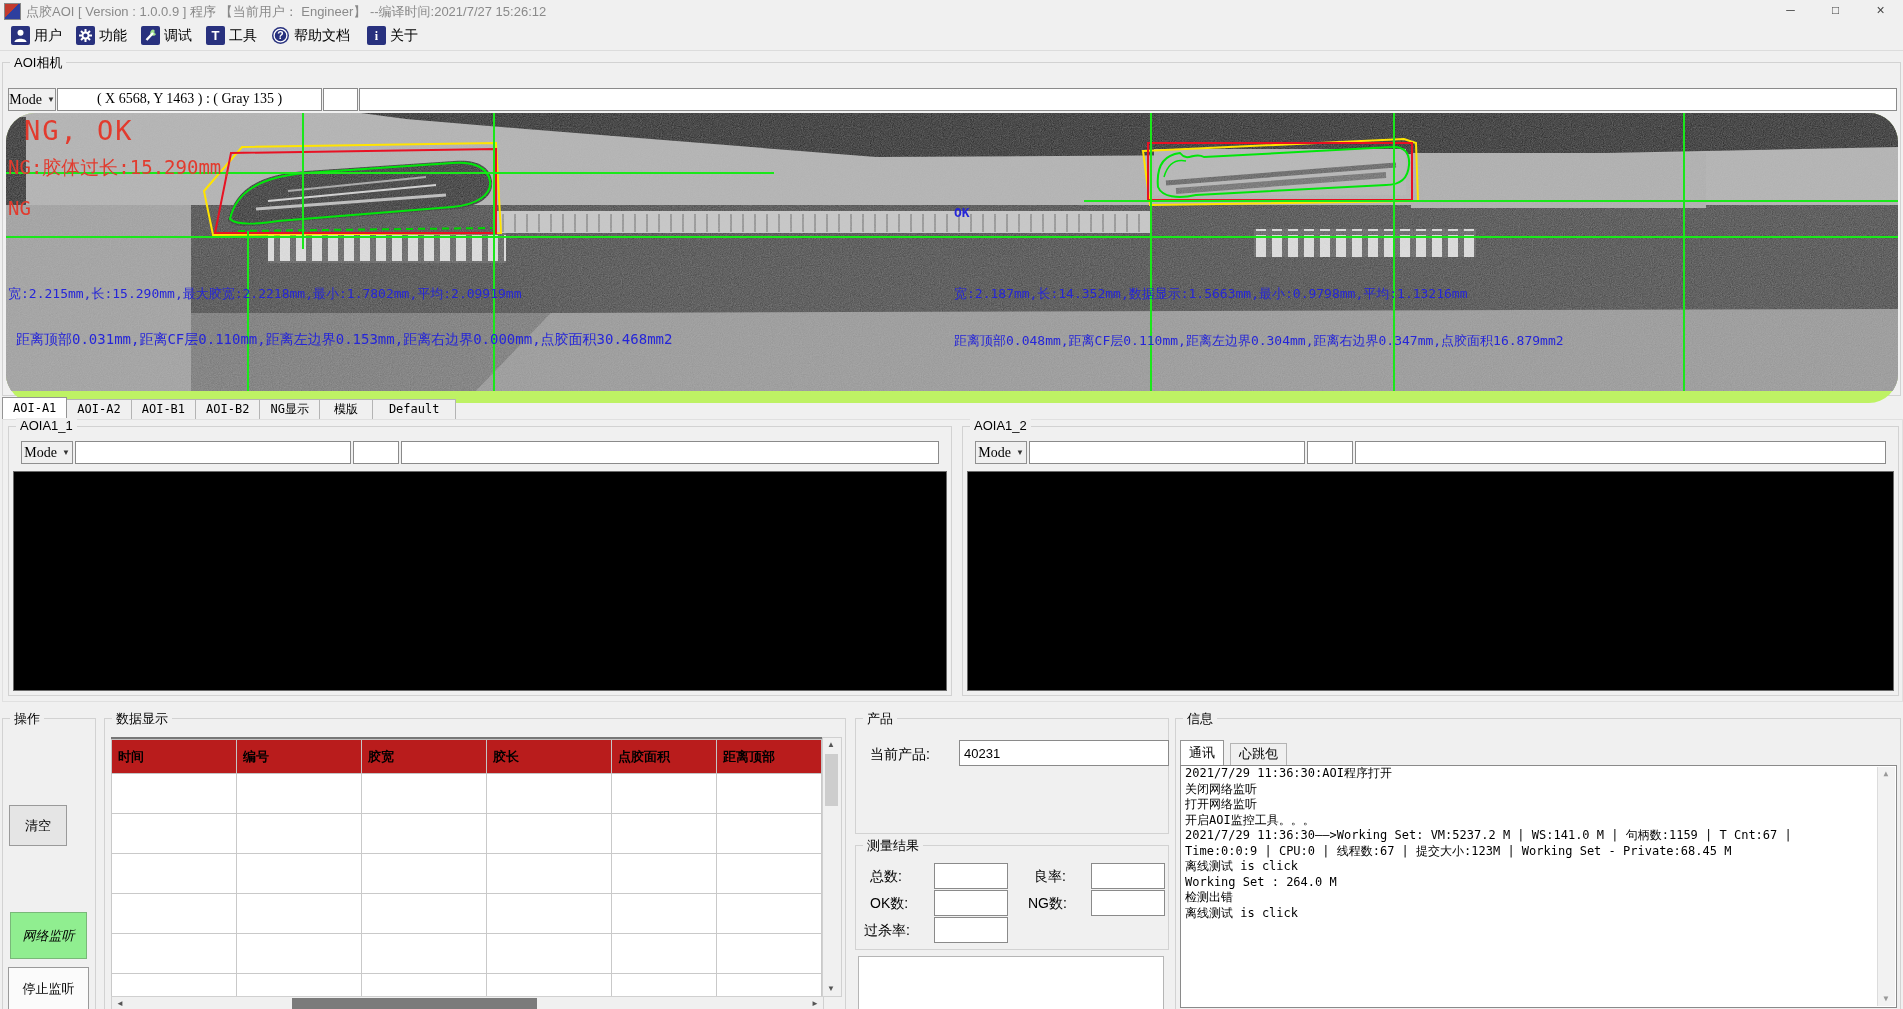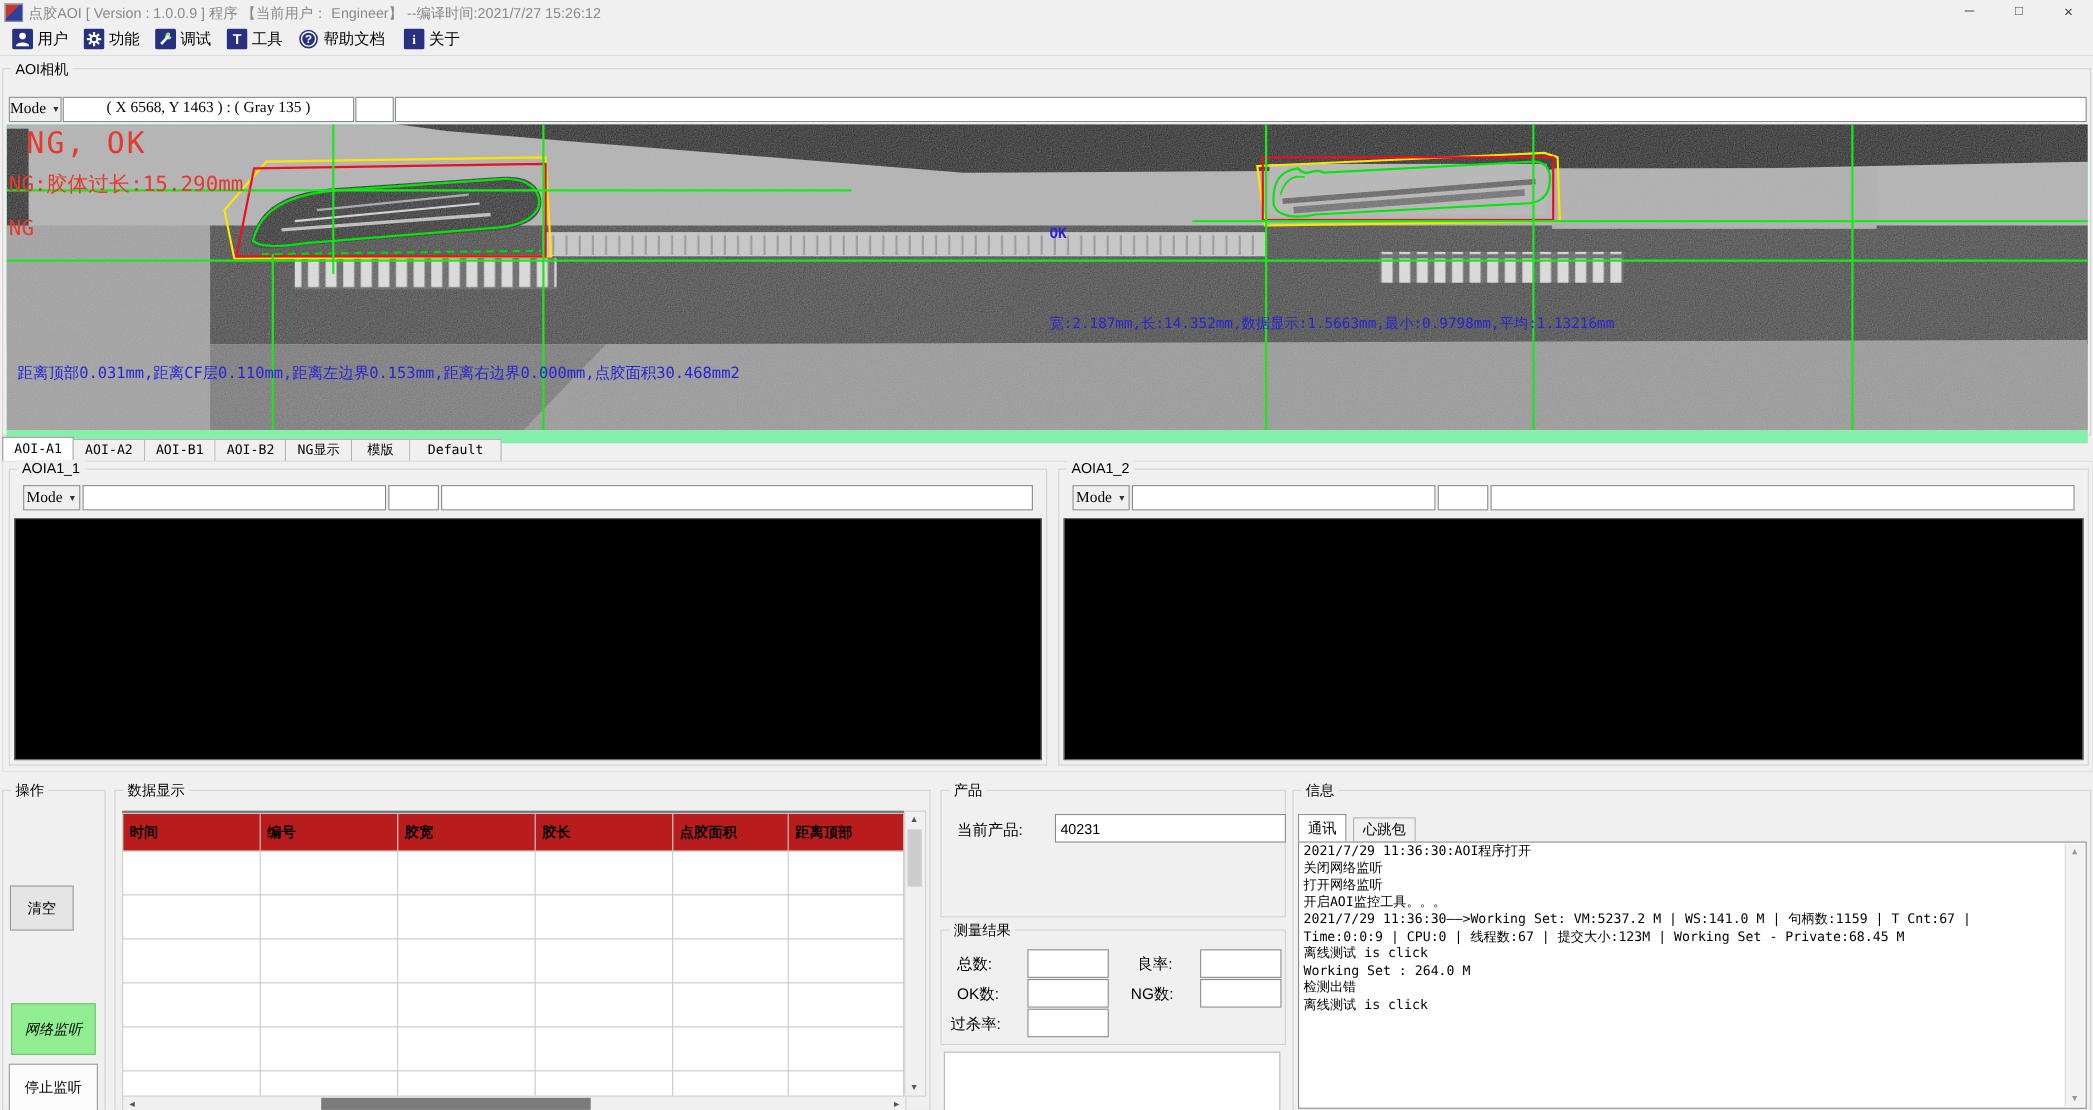--- a/index.html
+++ b/index.html
@@ -29,21 +29,21 @@
   
   .modebtn{position:absolute;height:21px;background:#f0f0f0;border:1px solid #909090;
            font-family:"Liberation Serif",serif;font-size:14px;display:flex;align-items:center;
            justify-content:center;gap:5px;}
   .modebtn .arrow{font-size:8px;color:#333;}
   .field{position:absolute;height:21px;background:#fff;border:1px solid #8a8a8a;
          font-family:"Liberation Serif",serif;font-size:14px;line-height:20px;white-space:nowrap;}
   .field.center{text-align:center;}
 
   
-  .cam{position:absolute;left:3px;top:50px;width:1892px;height:290px;background:#86efac;overflow:hidden;}
+  .cam{position:absolute;left:3px;top:50px;width:1892px;height:290px;background:#bef264;overflow:hidden;border-radius:29px;}
   .cam svg{position:absolute;left:0;top:0;}
   .ov{position:absolute;white-space:nowrap;font-family:"DejaVu Sans Mono",monospace;}
   .ov.red{color:#e23b2e;}
   .ov.blue{color:#2525d8;}
 
   
   .tabstrip{position:absolute;left:2px;top:398px;height:22px;display:flex;align-items:flex-end;}
   .tab{height:19px;padding:0 10px;background:#f0f0f0;border:1px solid #b4b4b4;border-left:none;
        font-family:"DejaVu Sans Mono",monospace;font-size:12px;line-height:18px;color:#000;}
   .tab:first-child{border-left:1px solid #b4b4b4;}
@@ -234,22 +234,24 @@
           <line x1="0" y1="60" x2="768" y2="60"></line>
           <line x1="0" y1="124" x2="1892" y2="124"></line>
           <line x1="1078" y1="88" x2="1892" y2="88"></line>
         </g>
       </svg>
 
       <div class="ov red" style="left:18px;top:2px;font-size:27px;letter-spacing:2px;">NG, OK</div>
       <div class="ov red" style="left:2px;top:42px;font-size:19px;">NG:胶体过长:15.290mm,</div>
       <div class="ov red" style="left:2px;top:84px;font-size:19px;">NG</div>
       <div class="ov blue" style="left:948px;top:92px;font-size:13px;font-weight:bold;">OK</div>
+      <div class="ov blue" style="left:2px;top:172px;font-size:13px;">宽:2.215mm,长:15.290mm,最大胶宽:2.2218mm,最小:1.7802mm,平均:2.09919mm</div>
       <div class="ov blue" style="left:10px;top:218px;font-size:14px;">距离顶部0.031mm,距离CF层0.110mm,距离左边界0.153mm,距离右边界0.000mm,点胶面积30.468mm2</div>
       <div class="ov blue" style="left:948px;top:172px;font-size:13px;">宽:2.187mm,长:14.352mm,数据显示:1.5663mm,最小:0.9798mm,平均:1.13216mm</div>
+      <div class="ov blue" style="left:948px;top:219px;font-size:13px;">距离顶部0.048mm,距离CF层0.110mm,距离左边界0.304mm,距离右边界0.347mm,点胶面积16.879mm2</div>
     </div>
   </div>
 
   <div class="tabstrip">
     <div class="tab active">AOI-A1</div>
     <div class="tab">AOI-A2</div>
     <div class="tab">AOI-B1</div>
     <div class="tab">AOI-B2</div>
     <div class="tab">NG显示</div>
     <div class="tab" style="padding:0 14px;">模版</div>

